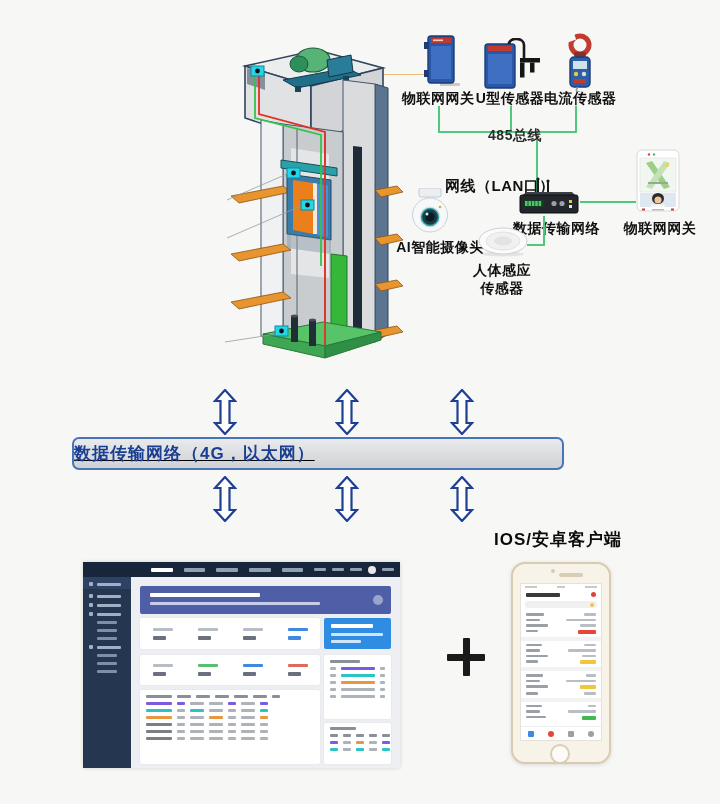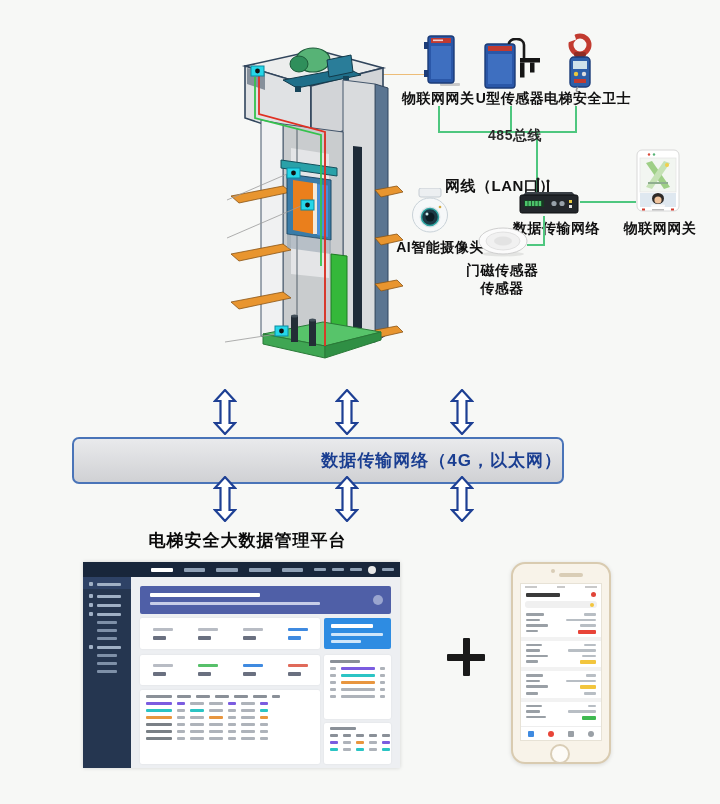--- a/index.html
+++ b/index.html
@@ -8,23 +8,23 @@
     --dash-topbar:#18263b; --dash-sidebar:#253650; --dash-banner:#4f5fa7; --dash-bluecard:#2e8ce2;
     --phone-body:#f8f3e9; --phone-trim:#d9cbb0;
   }
   html,body{margin:0;padding:0;background:#e9ebe9;font-family:"Liberation Sans",sans-serif;}
   #canvas{position:relative;width:720px;height:804px;background:#f7f8f6;overflow:hidden;margin:0 auto;}
   .abs{position:absolute;}
   .lbl{position:absolute;font-weight:700;color:var(--label-ink);font-size:14px;text-align:center;white-space:nowrap;letter-spacing:.5px;}
   .gline{position:absolute;background:var(--line-green);}
   .gline.h{height:2px;} .gline.v{width:2px;}
   .oline{position:absolute;height:1px;background:#eaa94e;opacity:.75;}
-  .bar{position:absolute;left:72px;top:437px;width:492px;height:47px;border:2px solid var(--bar-border);
+  .bar{position:absolute;left:72px;top:437px;width:492px;height:33px;border:2px solid var(--bar-border);
        border-radius:7px;background:linear-gradient(#e9eaec,#d0d1d4);box-sizing:border-box;
-       display:flex;align-items:center;justify-content:flex-end;}
+       display:flex;align-items:center;justify-content:flex-start;text-decoration:underline;}
   .bar span{font-size:17px;font-weight:700;color:var(--bar-text);letter-spacing:1px;}
   .title{position:absolute;font-size:17px;font-weight:700;color:#0a0a0a;text-align:center;letter-spacing:1px;}
   .uarrow{position:absolute;width:24px;height:46px;}
   
   #dash{left:83px;top:562px;width:317px;height:206px;background:#fff;box-shadow:0 0 4px rgba(0,0,0,.15);}
   #dash .topbar{position:absolute;left:0;top:0;width:317px;height:15px;background:var(--dash-topbar);display:flex;align-items:center;}
   .mslot{width:22px;height:4px;background:#8fa0b5;border-radius:1px;margin-right:11px;}
   .mslot.on{background:#fff;box-shadow:0 5px 0 -3px #3f8ae0;}
   .tbar-right{margin-left:auto;display:flex;align-items:center;gap:6px;margin-right:6px;}
   .tinybar{width:12px;height:3px;background:#8fa0b5;border-radius:1px;}
@@ -187,21 +187,21 @@
     <rect x="8" y="25" width="20" height="30" rx="4" fill="#2d5fa8" stroke="#1c3c78" stroke-width="1.4"></rect>
     <rect x="11" y="29" width="14" height="8" fill="#cfe3ea"></rect>
     <circle cx="14" cy="42" r="2.2" fill="#e8c93f"></circle>
       <circle cx="22" cy="42" r="2.2" fill="#dddddd"></circle>
     <rect x="12" y="47" width="12" height="4" fill="#c13a30"></rect>
     <path d="M16,55 q-4,5 2,5" fill="none" stroke="#999" stroke-width="1.5"></path>
   </svg>
 
   <div class="lbl" style="left:402px;top:90px;width:72px;">物联网网关</div>
   <div class="lbl" style="left:474px;top:90px;width:72px;">U型传感器</div>
-  <div class="lbl" style="left:544px;top:90px;width:72px;">电梯安全卫士</div>
+  <div class="lbl" style="left:544px;top:90px;width:72px;">电流传感器</div>
 
   <div class="gline v" style="left:438px;top:106px;height:26px;"></div>
   <div class="gline v" style="left:510px;top:106px;height:26px;"></div>
   <div class="gline v" style="left:575px;top:106px;height:26px;"></div>
   <div class="gline h" style="left:438px;top:131px;width:139px;"></div>
   <div class="gline v" style="left:536px;top:131px;height:64px;"></div>
   <div class="lbl" style="left:480px;top:127px;width:70px;font-size:14px;color:#2a2a2a;">485总线</div>
 
   <div class="lbl" style="left:445px;top:177px;width:96px;font-size:15px;">网线（LAN口）</div>
 
@@ -260,21 +260,21 @@
   <div class="lbl" style="left:392px;top:239px;width:96px;">AI智能摄像头</div>
 
   <svg class="abs" style="left:477px;top:226px;" width="52" height="32" viewBox="0 0 52 32">
     <ellipse cx="26" cy="28" rx="21" ry="2.5" fill="#000" opacity=".08"></ellipse>
     <ellipse cx="26" cy="15" rx="24" ry="13" fill="#fbfbfb" stroke="#cfcfcf" stroke-width="1"></ellipse>
     <ellipse cx="26" cy="15" rx="17" ry="9" fill="#f1f1f1" stroke="#dcdcdc" stroke-width=".8"></ellipse>
     <ellipse cx="26" cy="15" rx="9" ry="4.5" fill="#e3e3e3"></ellipse>
   </svg>
   <div class="gline v" style="left:543px;top:216px;height:30px;"></div>
   <div class="gline h" style="left:527px;top:244px;width:18px;"></div>
-  <div class="lbl" style="left:466px;top:262px;width:72px;">门磁传感器</div>
+  <div class="lbl" style="left:466px;top:262px;width:72px;">人体感应</div>
   <div class="lbl" style="left:466px;top:280px;width:72px;">传感器</div>
 
   <svg class="uarrow" style="left:213px;top:389px;" viewBox="0 0 24 46">
       <path d="M12,1 L22,12 L16.5,12 L16.5,34 L22,34 L12,45 L2,34 L7.5,34 L7.5,12 L2,12 Z" fill="#fff" stroke="#1e4094" stroke-width="2.2"></path>
     </svg>
   <svg class="uarrow" style="left:335px;top:389px;" viewBox="0 0 24 46">
       <path d="M12,1 L22,12 L16.5,12 L16.5,34 L22,34 L12,45 L2,34 L7.5,34 L7.5,12 L2,12 Z" fill="#fff" stroke="#1e4094" stroke-width="2.2"></path>
     </svg>
   <svg class="uarrow" style="left:450px;top:389px;" viewBox="0 0 24 46">
       <path d="M12,1 L22,12 L16.5,12 L16.5,34 L22,34 L12,45 L2,34 L7.5,34 L7.5,12 L2,12 Z" fill="#fff" stroke="#1e4094" stroke-width="2.2"></path>
@@ -287,21 +287,21 @@
   <svg class="uarrow" style="left:213px;top:476px;" viewBox="0 0 24 46">
       <path d="M12,1 L22,12 L16.5,12 L16.5,34 L22,34 L12,45 L2,34 L7.5,34 L7.5,12 L2,12 Z" fill="#fff" stroke="#1e4094" stroke-width="2.2"></path>
     </svg>
   <svg class="uarrow" style="left:335px;top:476px;" viewBox="0 0 24 46">
       <path d="M12,1 L22,12 L16.5,12 L16.5,34 L22,34 L12,45 L2,34 L7.5,34 L7.5,12 L2,12 Z" fill="#fff" stroke="#1e4094" stroke-width="2.2"></path>
     </svg>
   <svg class="uarrow" style="left:450px;top:476px;" viewBox="0 0 24 46">
       <path d="M12,1 L22,12 L16.5,12 L16.5,34 L22,34 L12,45 L2,34 L7.5,34 L7.5,12 L2,12 Z" fill="#fff" stroke="#1e4094" stroke-width="2.2"></path>
     </svg>
 
-  <div class="title" style="left:120px;top:529px;width:255px;">电梯安全大数据管理平台</div>
+  <div class="title" style="left:468px;top:528px;width:180px;">IOS/安卓客户端</div>
 
   <div id="dash" class="abs">
     <div class="topbar">
       <div style="width:70px;"></div>
       <div class="mslot on"></div>
         <div class="mslot"></div>
         <div class="mslot"></div>
         <div class="mslot"></div>
         <div class="mslot"></div>
       <div class="tbar-right">

